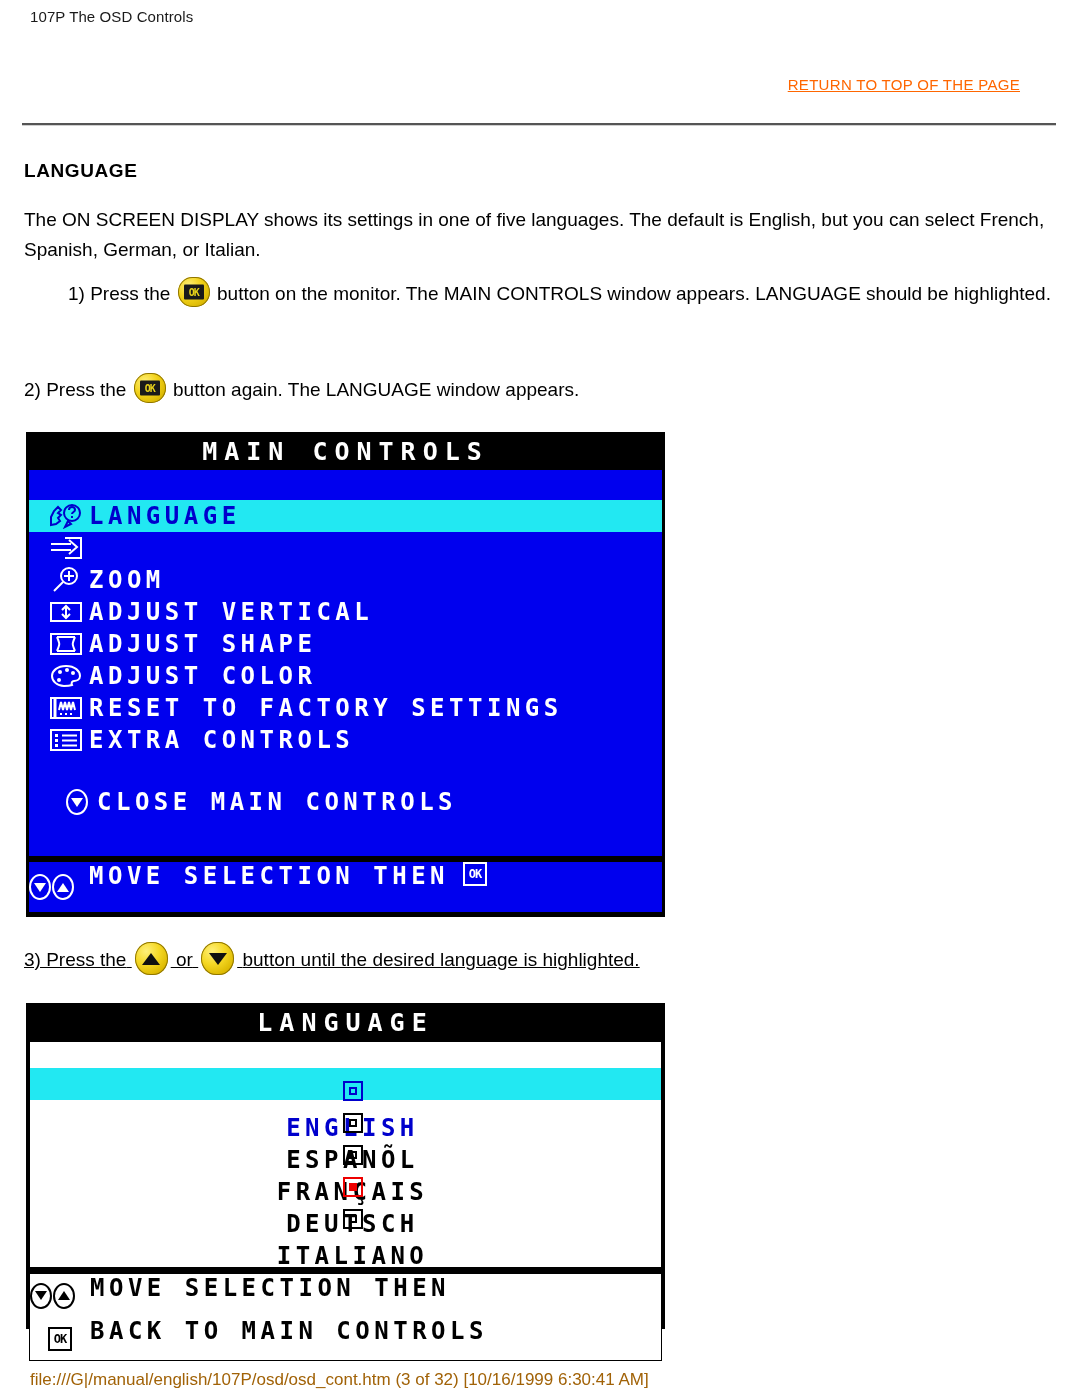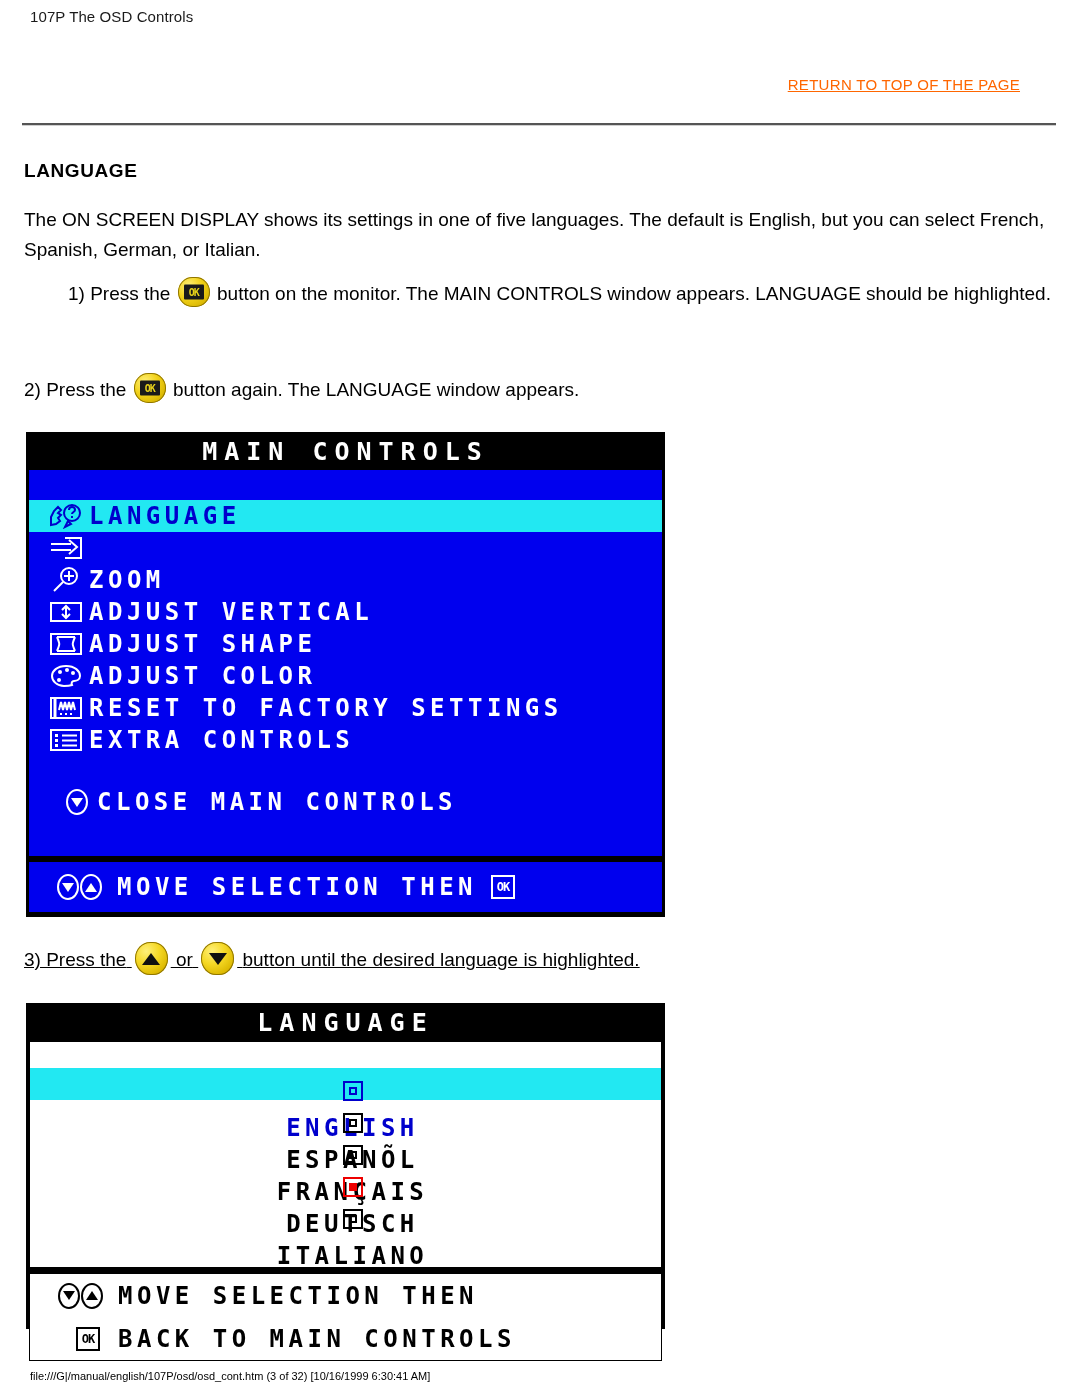--- a/index.html
+++ b/index.html
@@ -195,23 +195,22 @@
   .osd-main .osd-row.sel { background: #22e8f2; color: #0000cc; }
   .osd-lang .osd-row { color: #000000; height: 32px; flex-direction: column; }
   .osd-lang .osd-row.sel { background: #22e8f2; color: #0000cc; }
 
   .osd-row.spacer { height: 30px; }
   .osd-row.close-row { padding-left: 28px; }
   .osd-row.close-row .ic { width: 40px; flex: 0 0 40px; }
 
   .osd-foot-row {
     display: flex;
-    align-items: center;
     height: 44px;
-    padding-left: 28px;
+    padding-left: 0;
     box-sizing: border-box;
   }
   .osd-main .osd-foot-row { color: #ffffff; height: 50px; }
   .osd-lang .osd-foot-row { color: #000000; height: 43px; }
   .osd-foot-row .ic2 {
     width: 60px; flex: 0 0 60px;
     display: flex; align-items: center; gap: 1px;
   }
   .osd-foot-row .ic1 {
     width: 60px; flex: 0 0 60px;
@@ -266,22 +265,22 @@
     line-height: 20px;
     text-align: center;
     letter-spacing: -1px;
     font-family: "DejaVu Sans Mono", monospace;
   }
 
   
   .page-footer {
     position: absolute;
     left: 30px; top: 1370px;
-    font-size: 11px;
-    color: #000000;
+    font-size: 17px;
+    color: #a16207;
   }
 </style>
 </head>
 <body>
 
 <div class="page-header">107P The OSD Controls</div>
 
 <div class="return-link-wrap">
   <a href="#" class="return-link">RETURN TO TOP OF THE PAGE</a>
 </div>

